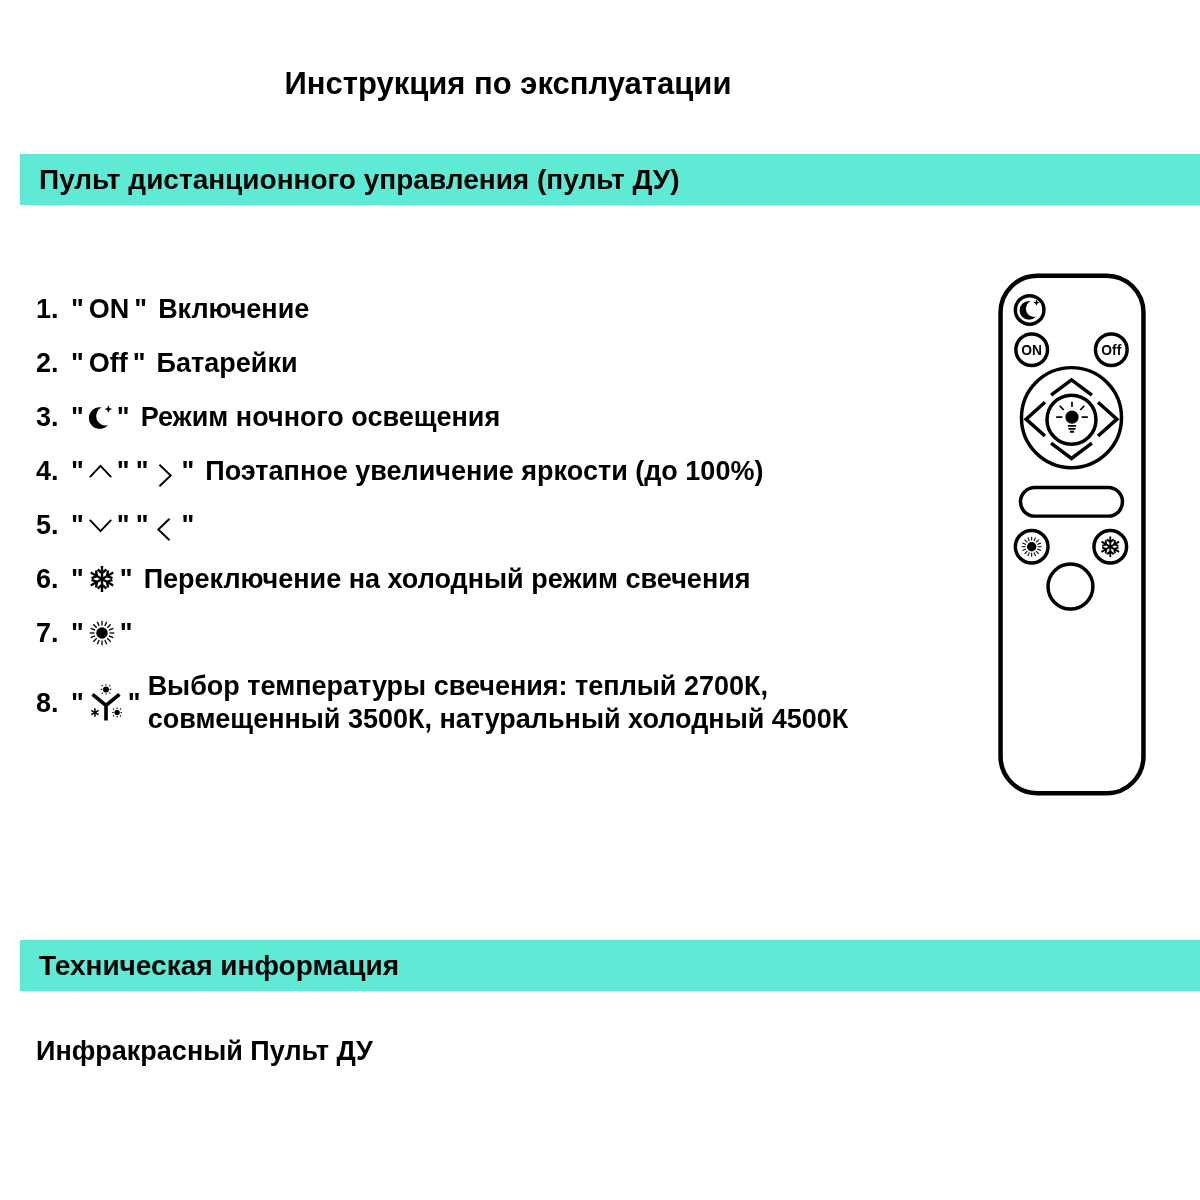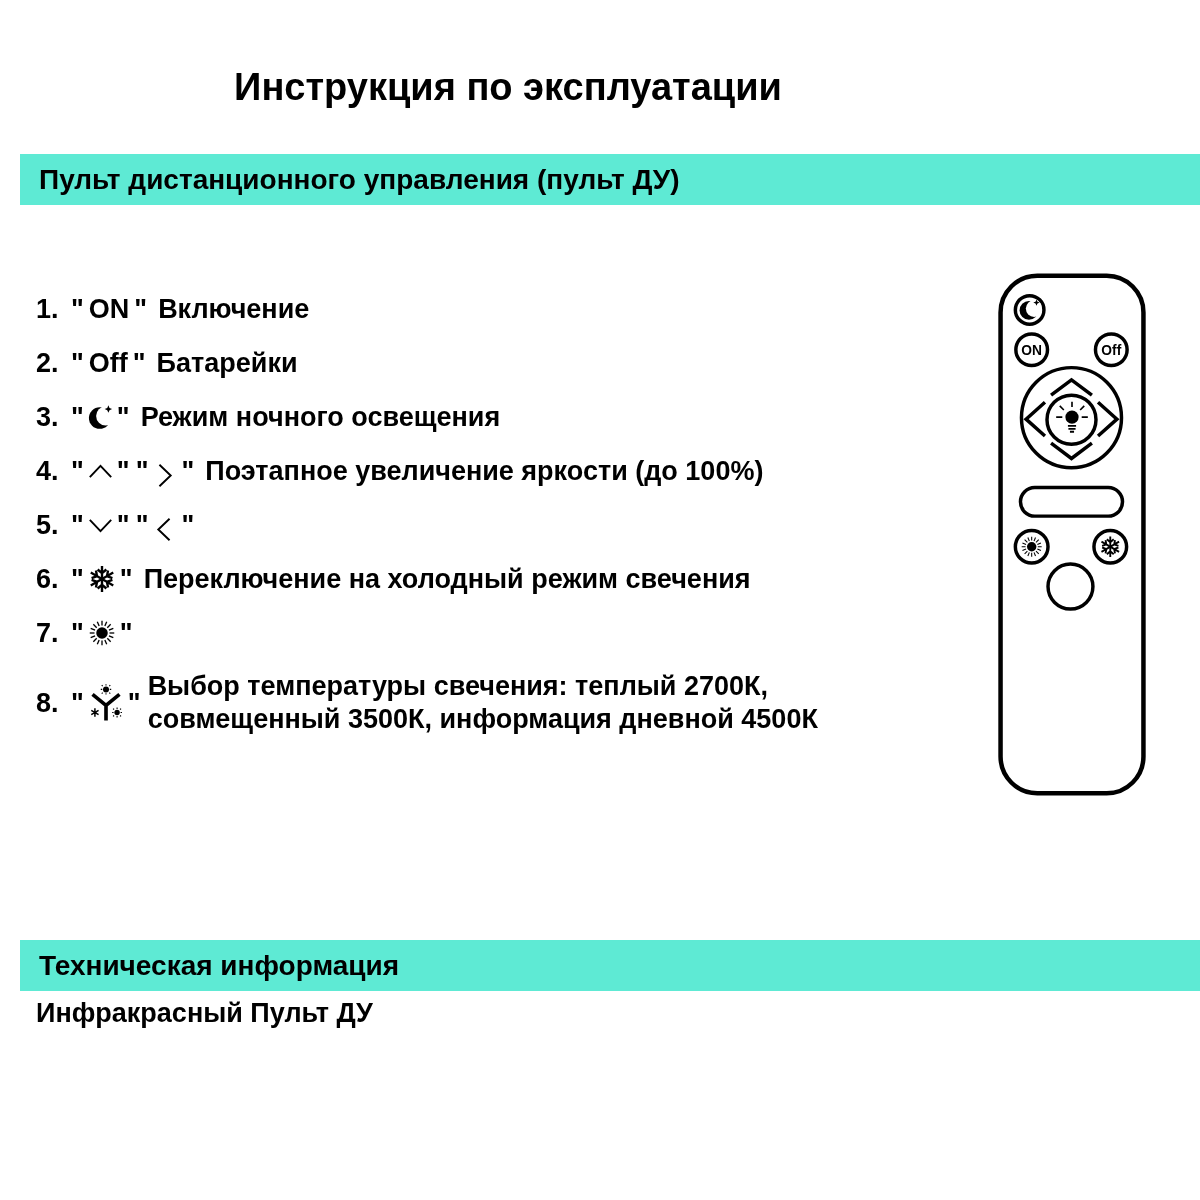--- a/index.html
+++ b/index.html
@@ -3,21 +3,21 @@
 <meta charset="utf-8">
 <style>
   html,body{margin:0;padding:0;}
   body{
     width:1200px;height:1200px;position:relative;overflow:hidden;
     background:#ffffff;color:#000;
     font-family:"Liberation Sans","DejaVu Sans",sans-serif;
   }
   .title{
     position:absolute;top:66px;left:0;width:1016px;margin:0;
-    text-align:center;font-size:38px;font-weight:bold;letter-spacing:0;
+    text-align:center;font-size:31px;font-weight:bold;letter-spacing:0;
   }
   .bar{
     position:absolute;left:14px;width:1186px;height:51px;
     background:#5eead4;display:flex;align-items:center;
     padding-left:19px;box-sizing:border-box;
     font-size:28px;font-weight:bold;margin-left:6px;
   }
   .bar-remote{top:154px}
   .bar-tech{top:940px}
   .func-list{
@@ -41,21 +41,21 @@
   .ic-chevron-up-icon,.ic-chevron-down-icon{width:27px;height:27px}
   .ic-chevron-right-icon,.ic-chevron-left-icon{width:27px;height:27px;transform:translateY(4px)}
   .ic-snowflake-icon{width:30px;height:30px}
   .ic-sun-icon{width:30px;height:30px}
   .ic-temp-select-icon{width:38px;height:38px}
   .remote{position:absolute;left:998px;top:273px;width:148px;height:523px}
   .st-body{fill:#fff;stroke:#000;stroke-width:4.4}
   .st-btn{fill:#fff;stroke:#000;stroke-width:3.4}
   .st-chev{fill:none;stroke:#000;stroke-width:3.4}
   .btn-label{font-family:"Liberation Sans","DejaVu Sans",sans-serif;font-size:13.5px;font-weight:bold;text-anchor:middle;fill:#000}
-  .tech-lines{position:absolute;left:36px;top:998px;width:1150px}
+  .tech-lines{position:absolute;left:36px;top:1036px;width:1150px}
   .tech-line{font-size:27px;font-weight:bold;height:28px;margin-bottom:13px;white-space:nowrap}
   .hidden-defs{position:absolute;width:0;height:0;overflow:hidden}
 </style>
 </head>
 <body>
 
 <svg class="hidden-defs" aria-hidden="true">
   <defs>
     <g id="flake-arm" stroke="#000" stroke-width="1.9" fill="none">
       <path d="M12 1.6 V22.4 M8.5 4.4 L12 7.4 L15.5 4.4 M8.5 19.6 L12 16.6 L15.5 19.6"></path>
@@ -221,21 +221,21 @@
   <li class="func-item">
     <span class="num">8.</span>
     <span class="segs">
           <span class="q">"</span>
           <svg class="seg-icon ic-temp-select-icon" viewBox="0 0 24 24">
             <use href="#sym-temp-select"></use>
           </svg>
           <span class="q">"</span>
           <span class="seg-text2">
             <span class="tline">Выбор температуры свечения: теплый 2700К,</span>
-            <span class="tline">совмещенный 3500К, информация дневной 4500К</span>
+            <span class="tline">совмещенный 3500К, натуральный холодный 4500К</span>
           </span>
         </span>
   </li>
 </ol>
 
   <svg class="remote" viewBox="0 0 145 512">
     <rect class="st-body" x="2.5" y="2.5" width="140" height="507" rx="36"></rect>
     <g>
       <circle class="st-btn" cx="31" cy="36" r="14"></circle>
       <use href="#sym-moon-star" x="19.5" y="24.5" width="23" height="23"></use>

